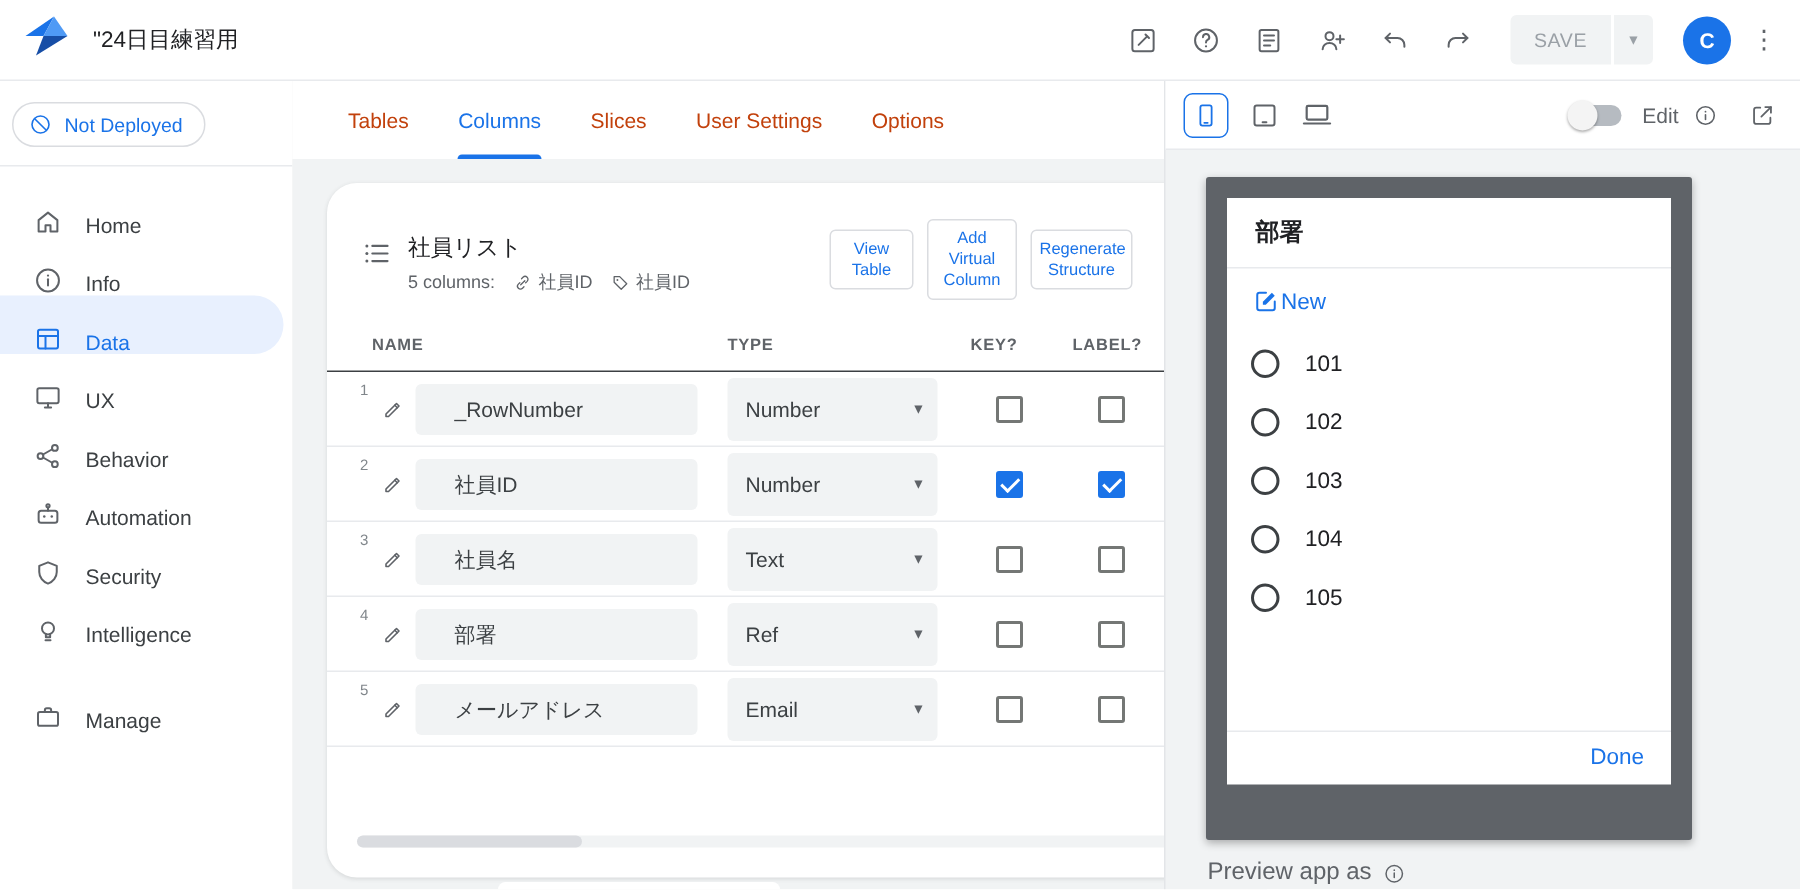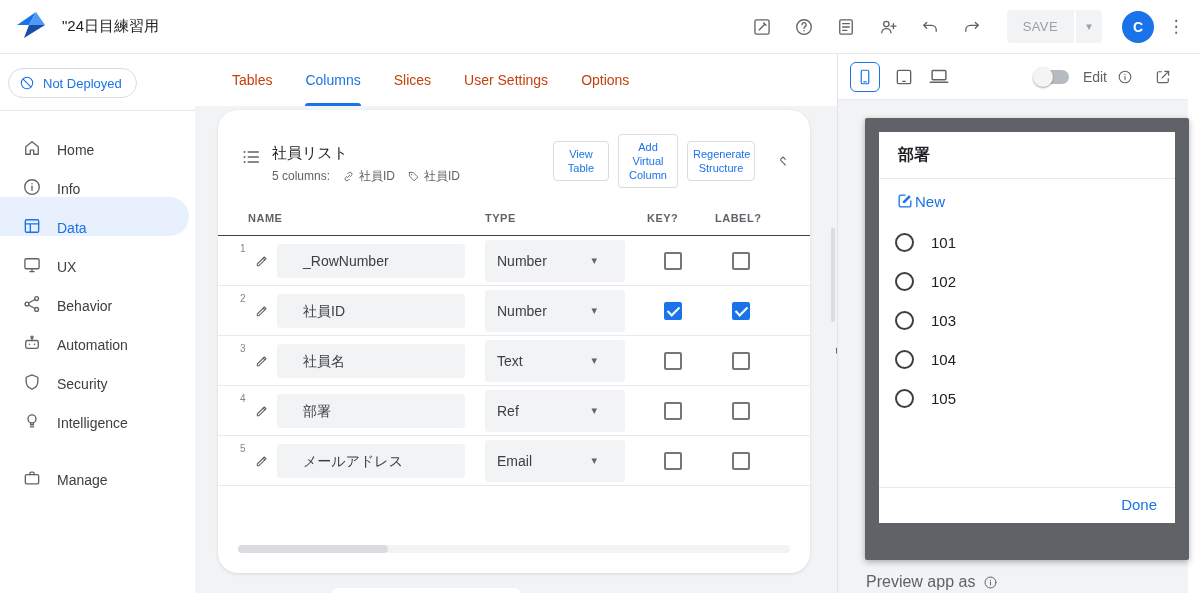--- a/index.html
+++ b/index.html
@@ -31,54 +31,54 @@
   .nav-item.active .nav-icon{color:#1a73e8}
   .nav-gap{height:18px}
 
   
   #main{position:absolute;top:54px;left:195px;width:650px;bottom:0;background:#f1f3f4}
   #tabbar{height:52px;background:#fff;display:flex;align-items:stretch;padding-left:37px;gap:33px}
   .tab{display:flex;align-items:center;font-size:14px;font-weight:500;color:#c2410c;position:relative;cursor:pointer}
   .tab.active{color:#1a73e8}
   .tab.active::after{content:"";position:absolute;left:0;right:0;bottom:0;height:3px;background:#1a73e8;border-radius:3px 3px 0 0}
   #content{position:absolute;top:52px;left:0;right:0;bottom:0;background:#f1f3f4}
-  .card{position:relative;margin:4px 0 0 23px;width:592px;height:463px;background:#fff;border-radius:20px;box-shadow:0 1px 3px rgba(60,64,67,.15)}
+  .card{position:relative;margin:16px 0 0 23px;width:592px;height:463px;background:#fff;border-radius:20px;box-shadow:0 1px 3px rgba(60,64,67,.15)}
   .card-head{display:flex;align-items:center;padding:16px 14px 0 14px;height:92px}
   .list-icon{color:#5f6368;margin:-14px 8px 0 6px}
   .card-title{font-size:15px;font-weight:500;color:#202124}
   .card-meta{display:flex;align-items:center;gap:12px;margin-top:5px;font-size:12px;color:#5f6368}
   .meta-tag{display:inline-flex;align-items:center;gap:4px;cursor:pointer}
   .head-actions{margin-left:auto;display:flex;align-items:center;gap:9px;margin-top:-6px}
   .btn-sm{border:1px solid #dadce0;border-radius:4px;background:#fff;color:#1a73e8;font-size:11px;font-weight:500;line-height:1.3;padding:5px 5px;text-align:center;cursor:pointer}
   .w-view{width:56px}.w-add{width:60px}.w-regen{width:68px}
   .expander{color:#5f6368;margin-left:6px}
 
   .thead{position:relative;height:34px;border-bottom:1px solid #3c4043}
   .thead span{position:absolute;top:10px;font-size:11px;font-weight:700;letter-spacing:.5px;color:#5f6368}
   .h-name{left:30px}.h-type{left:267px}.h-key{left:429px}.h-label{left:497px}
 
   .trow{display:grid;grid-template-columns:59px 188px 20px 140px 96px 40px;align-items:center;height:50px;border-bottom:1px solid #e8eaed;position:relative}
   .row-num{position:absolute;left:22px;top:7px;font-size:10px;color:#80868b}
   .row-pencil{position:absolute;left:36px;top:50%;margin-top:-8px;color:#5f6368;cursor:pointer}
   .name-input{height:34px;background:#f1f3f4;border-radius:4px;font-size:14px;color:#3c4043;line-height:34px;padding:0 26px;overflow:hidden;white-space:nowrap;cursor:text}
-  .type-select{height:42px;background:#f1f3f4;border-radius:4px;font-size:14px;color:#3c4043;display:flex;align-items:center;justify-content:space-between;padding:0 28px 0 12px;cursor:pointer}
+  .type-select{height:42px;background:#f1f3f4;border-radius:4px;font-size:14px;color:#3c4043;display:flex;align-items:center;justify-content:space-between;padding:0 10px 0 12px;cursor:pointer}
   .sel-arrow{font-size:11px;color:#5f6368}
   .cb-cell{display:flex;justify-content:center}
   .cb{position:relative;width:18px;height:18px;border:2px solid #747775;border-radius:2px;cursor:pointer}
   .cb.checked{background:#1a73e8;border-color:#1a73e8}
   .cb.checked::after{content:"";position:absolute;left:4px;top:0px;width:5px;height:10px;border:solid #fff;border-width:0 2px 2px 0;transform:rotate(45deg)}
 
   .h-scroll{position:absolute;left:20px;right:20px;bottom:20px;height:8px;background:#f1f3f4;border-radius:4px}
   .h-thumb{position:absolute;left:0;top:0;width:150px;height:8px;background:#dadce0;border-radius:4px;cursor:pointer}
   .next-card-peek{position:absolute;left:137px;bottom:0;width:188px;height:5px;background:#fff;border-radius:8px 8px 0 0}
   .v-scroll{position:absolute;left:831px;top:228px;width:4px;height:94px;background:#dadce0;border-radius:2px;cursor:pointer}
   .panel-handle{position:absolute;left:836px;top:342px;color:#5f6368;font-size:13px;cursor:pointer}
 
   
-  #preview{position:absolute;top:54px;right:12px;width:351px;bottom:0;background:#f1f3f4;border-left:1px solid #e3e5e8}
+  #preview{position:absolute;top:54px;right:0;width:424px;bottom:0;background:#f1f3f4;border-left:1px solid #e3e5e8}
   .device-bar{height:46px;background:#fff;border-bottom:1px solid #e8eaed;display:flex;align-items:center;padding:0 12px}
   .device-btn{display:flex;align-items:center;justify-content:center;cursor:pointer;color:#5f6368}
   .device-btn.selected{width:30px;height:30px;border:1.5px solid #1a73e8;border-radius:6px;color:#1a73e8}
   .device-btn+.device-btn{margin-left:14px}
   .toggle{width:34px;height:14px;background:#b6bbc1;border-radius:7px;position:relative;margin-left:auto;cursor:pointer}
   .toggle::after{content:"";position:absolute;left:-2px;top:-3px;width:20px;height:20px;border-radius:50%;background:#f4f4f4;box-shadow:0 1px 2px rgba(0,0,0,.35)}
   .edit-label{font-size:14px;color:#5f6368;margin-left:14px}
   .db-info{margin-left:5px}
   .db-open{margin-left:12px}
 

